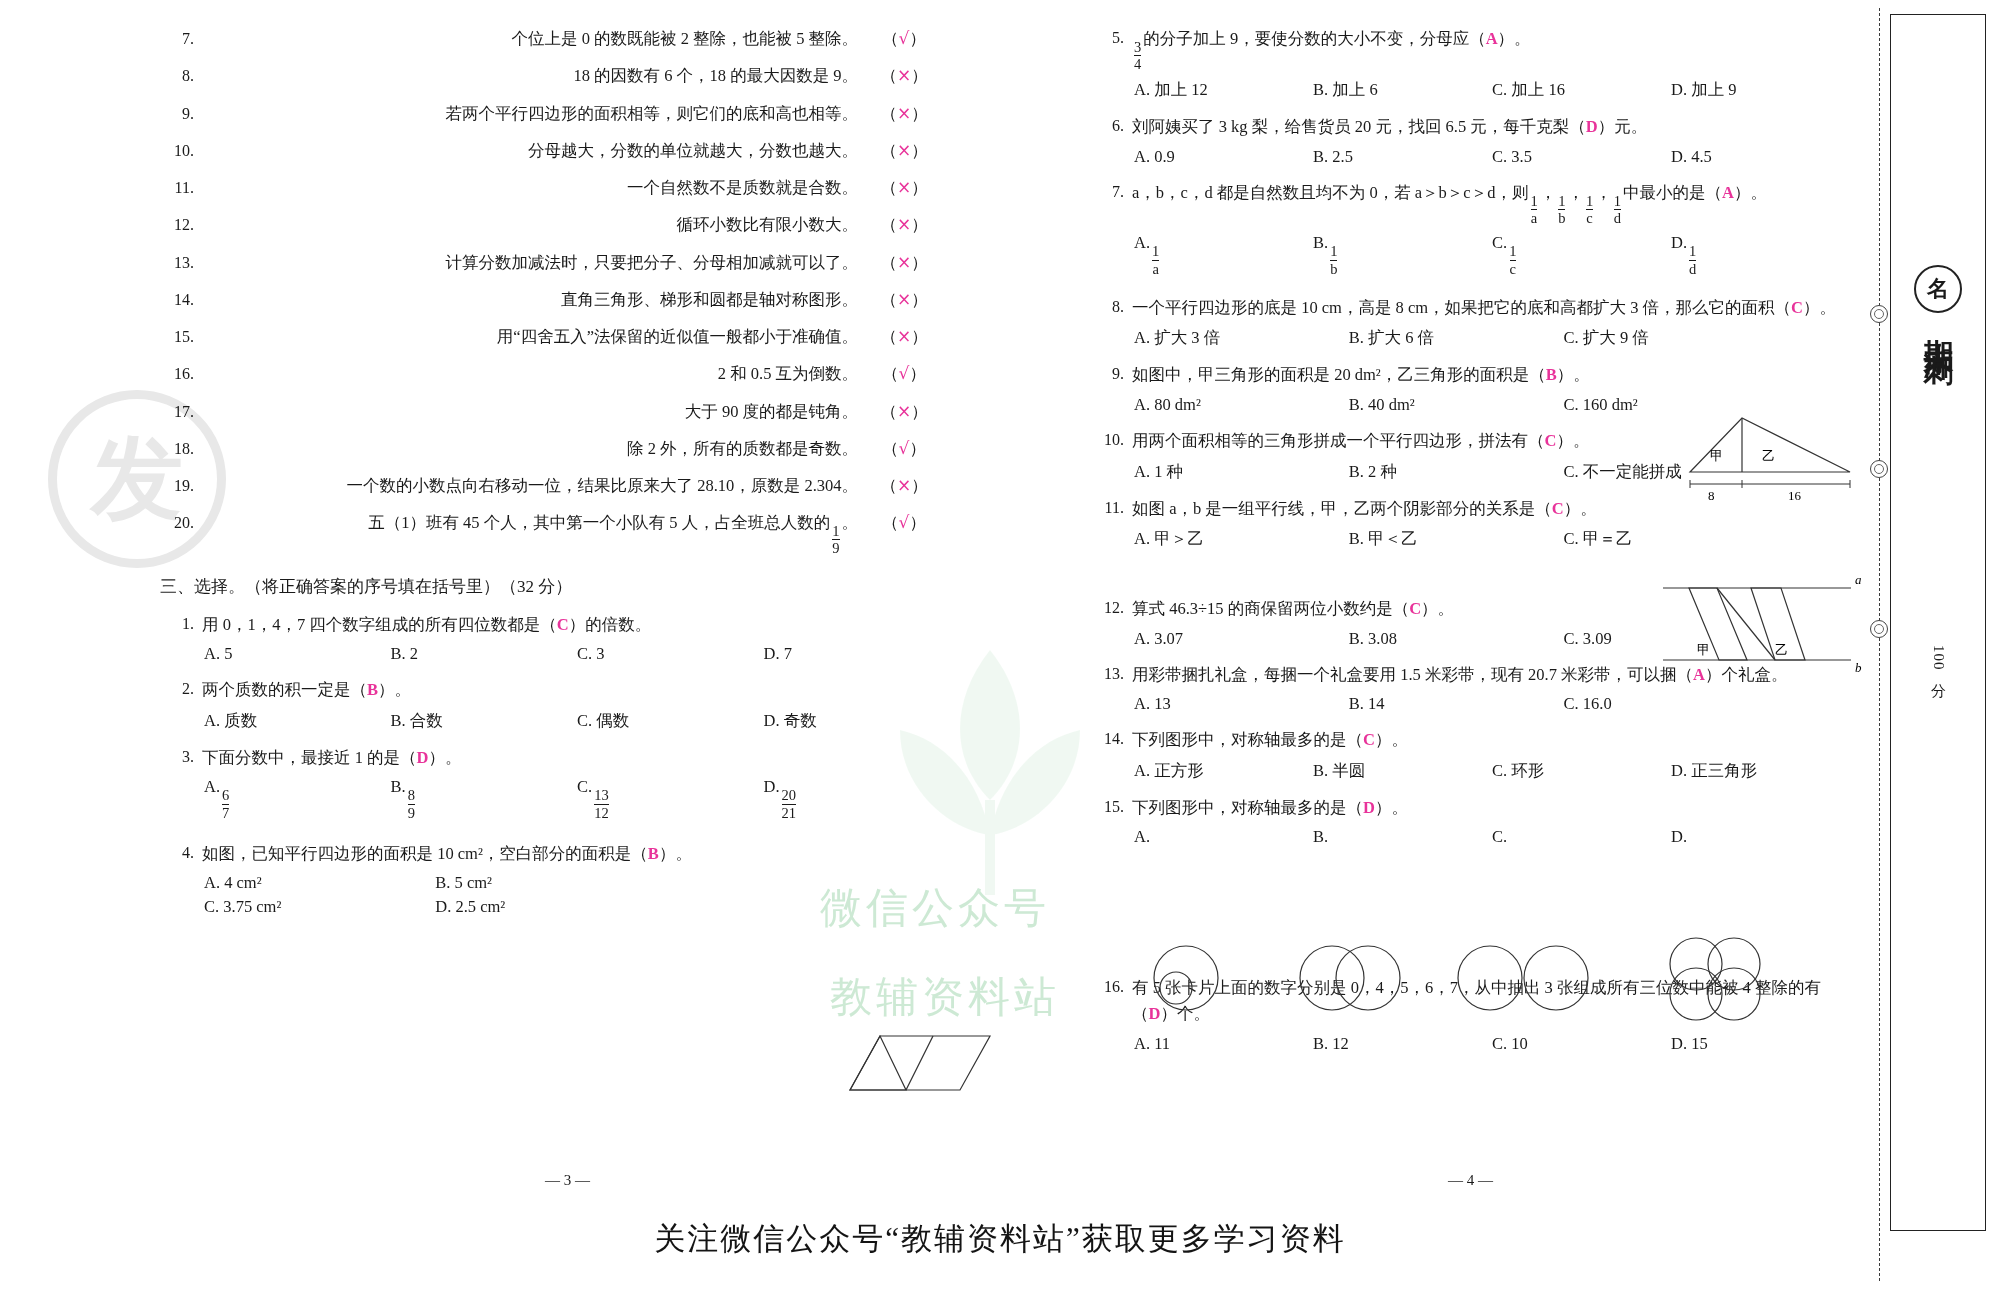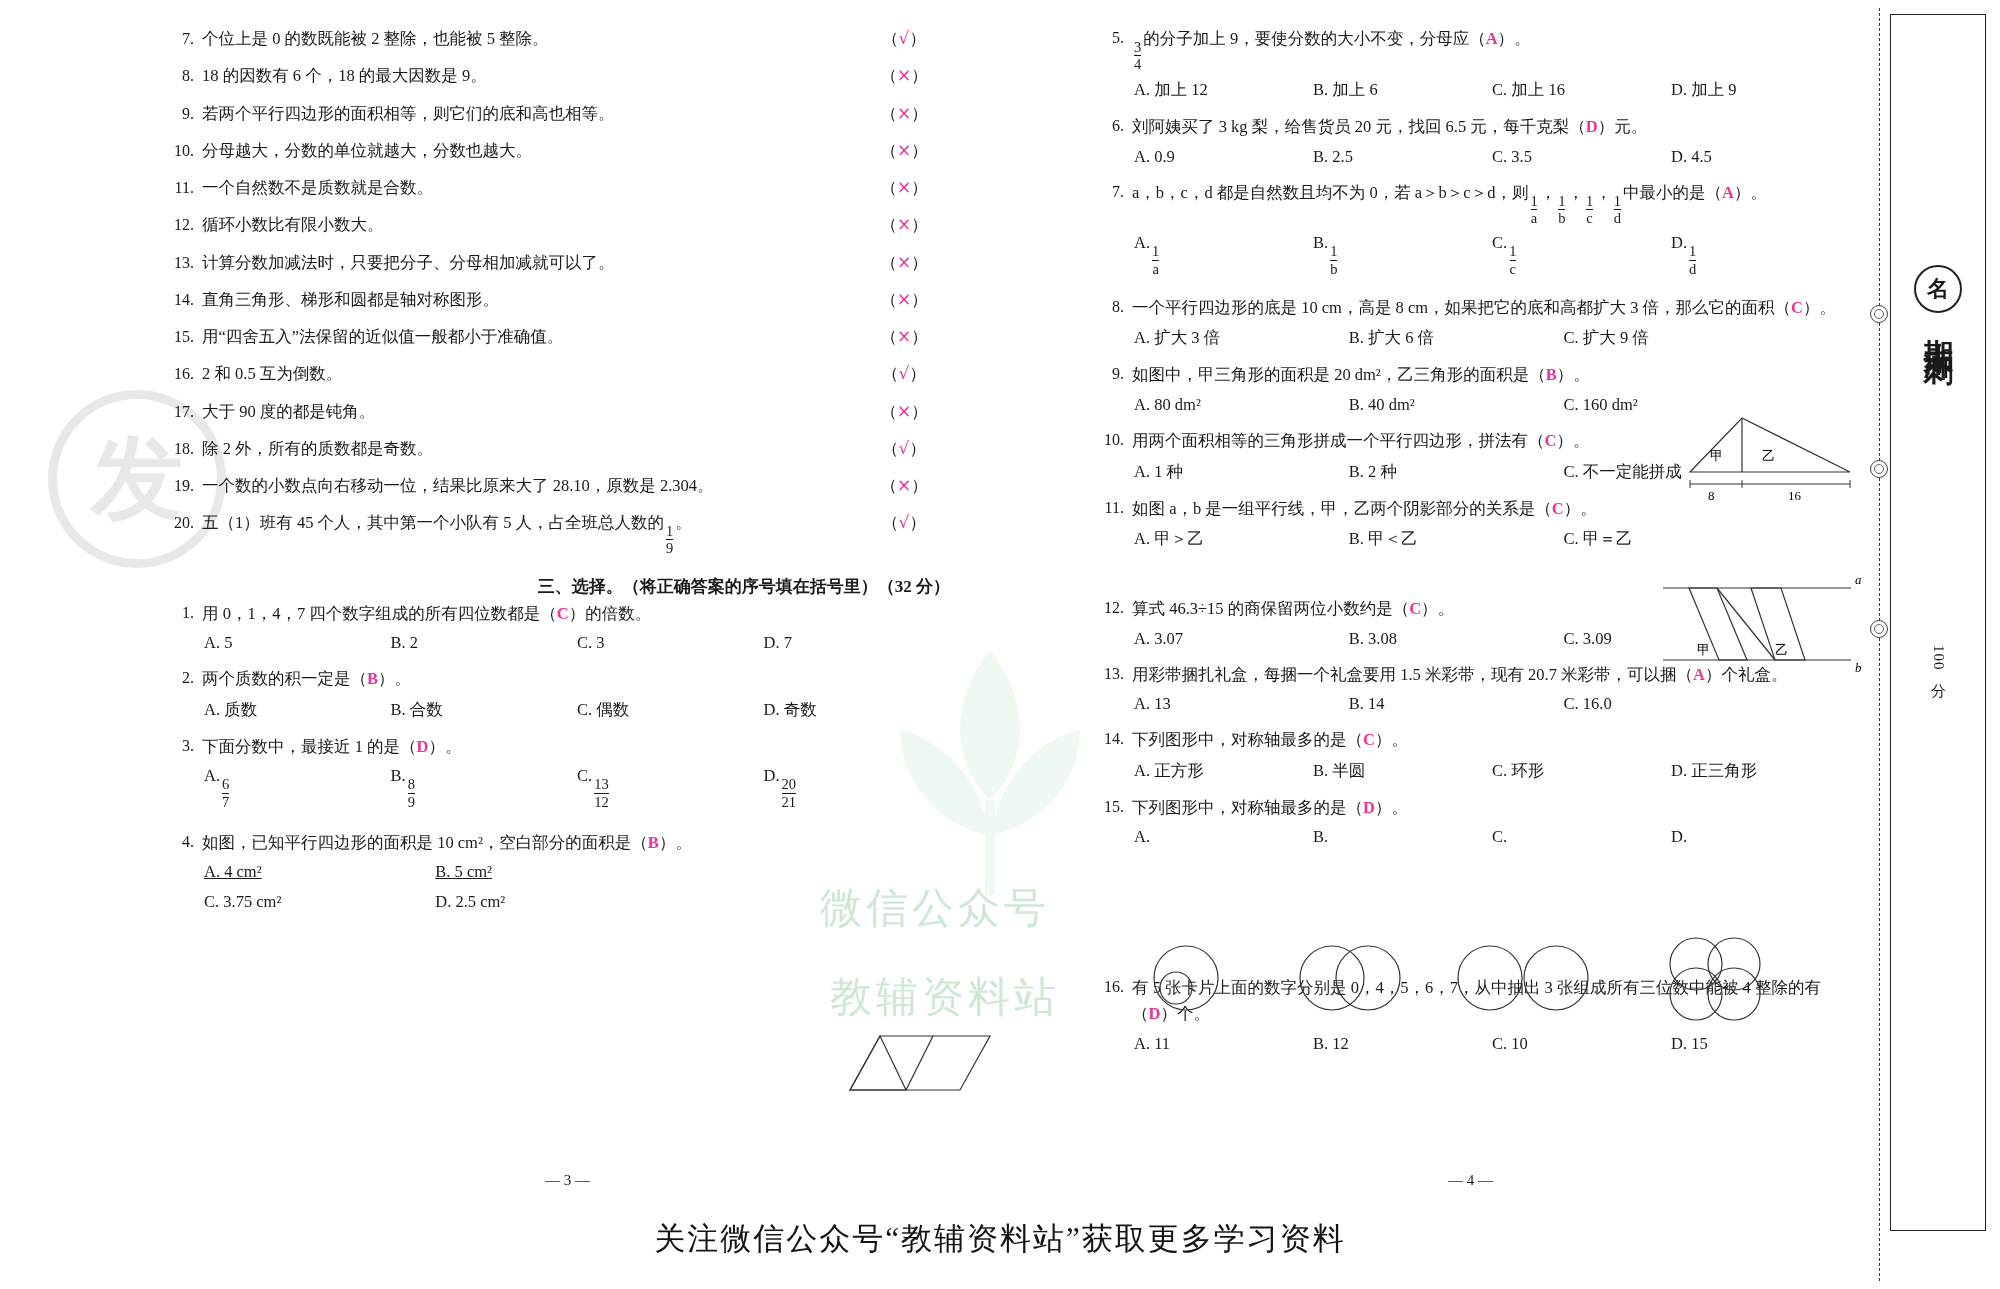--- a/index.html
+++ b/index.html
@@ -78,37 +78,36 @@
     line-height: 1.5;
     margin-bottom: 11.5px;
   }
   .num {
     width: 34px;
     flex: 0 0 34px;
     text-align: right;
     padding-right: 8px;
     font-size: 16px;
   }
-  .txt { flex: 1 1 auto; }
+  .txt { flex: 1 1 auto; text-align: right; }
   .ans-paren {
     flex: 0 0 auto;
     width: 92px;
     text-align: center;
     white-space: nowrap;
   }
   .mark-check { color: #e8339a; font-size: 17px; font-family: "DejaVu Sans", sans-serif;}
   .mark-cross { color: #e8339a; font-size: 17px; font-family: "DejaVu Sans", sans-serif;}
   .ansred { color: #e8339a; font-weight: bold; }
 
   .section-title {
     font-size: 17px;
-    font-weight: bold;
-    margin: 18px 0 3px 0;
+    font-weight: normal;
+    margin: 18px 0 14px 0;
     font-family: "Liberation Serif", serif;
-    text-align: right;
   }
   .qline {
     display: flex;
     font-size: 16.5px;
     line-height: 1.55;
     margin-bottom: 7px;
   }
   .qbody { flex: 1 1 auto; }
   .opts {
     display: flex;
@@ -379,21 +378,21 @@
             <span class="den">21</span>
           </span></div>
     </div>
 
     <div class="qline">
       <span class="num">4.</span>
       <span class="qbody">
         <span>如图，已知平行四边形的面积是 10 cm²，空白部分的面积是（</span><span class="ansred">B</span><span>）。</span>
       </span>
     </div>
-    <div class="opts" style="margin-bottom:10px;text-decoration:underline;">
+    <div class="opts" style="margin-bottom:4px;">
       <div style="width:31%">A. 4 cm²</div>
       <div style="width:31%">B. 5 cm²</div>
     </div>
     <div class="opts">
       <div style="width:31%">C. 3.75 cm²</div>
       <div style="width:31%">D. 2.5 cm²</div>
     </div>
   </div>
 
   <div class="figwrap" style="left:820px; top:1032px;">

